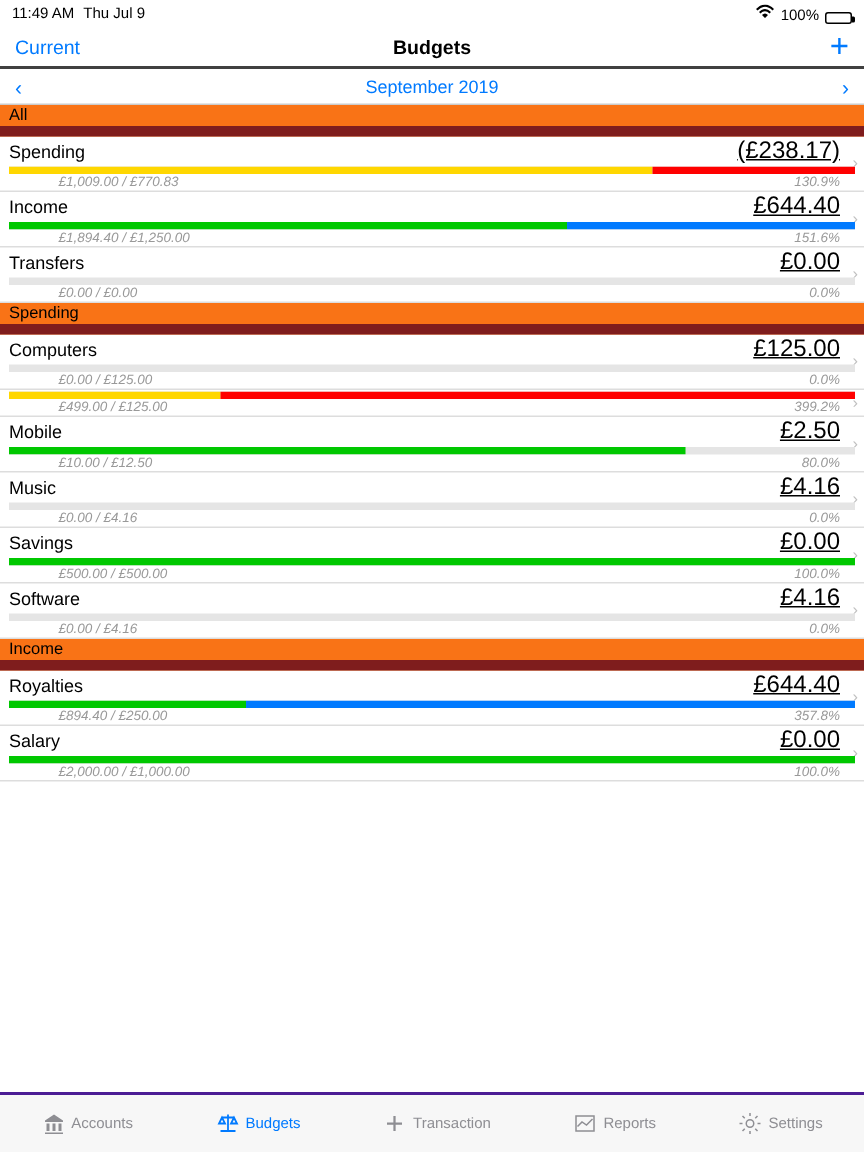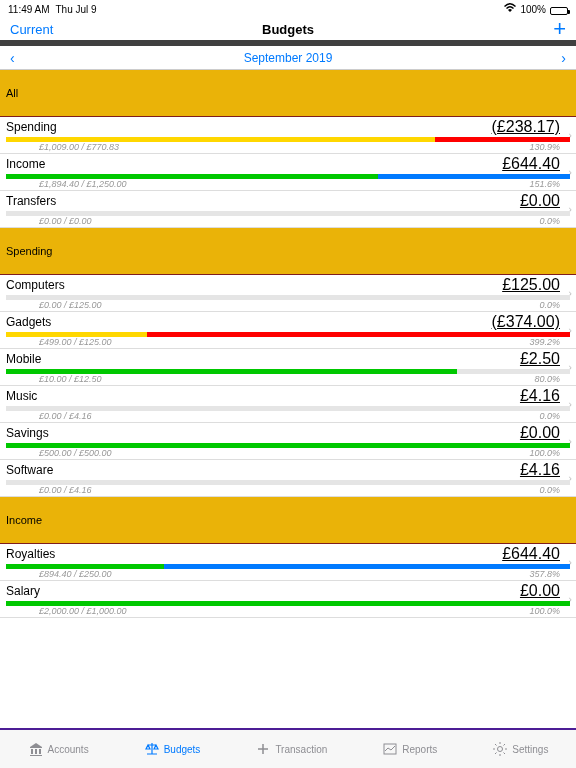--- a/index.html
+++ b/index.html
@@ -1,27 +1,27 @@
 <!DOCTYPE html>
 <html><head>
 <meta charset="utf-8">
 <style>
 * { margin: 0; padding: 0; box-sizing: border-box; }
 html, body { width: 576px; height: 768px; font-family: -apple-system, Helvetica, Arial, sans-serif; background: #fff; overflow: hidden; }
 .status-bar { height: 18px; display: flex; justify-content: space-between; align-items: center; padding: 0 8px; font-size: 10px; font-weight: 500; }
 .status-left { display: flex; gap: 6px; }
 .status-right { display: flex; gap: 4px; align-items: flex-end; }
-.nav-bar { height: 28px; display: flex; justify-content: space-between; align-items: center; padding: 0 10px; border-bottom: 6px solid #404040; }
+.nav-bar { height: 28px; display: flex; justify-content: space-between; align-items: center; padding: 0 10px; border-bottom: 2px solid #404040; }
 .nav-title { font-weight: 600; font-size: 13px; position: absolute; left: 50%; transform: translateX(-50%); }
 .nav-left { color: #007aff; font-size: 13px; }
 .nav-right { color: #007aff; font-size: 22px; font-weight: 300; }
 .month-bar { height: 24px; display: flex; justify-content: space-between; align-items: center; padding: 0 10px; border-bottom: 1px solid #ccc; color: #007aff; font-size: 12px; }
 .month-title { font-size: 12px; }
 .chev { font-size: 14px; }
-.section-header { background: #eab308; color: #000; font-size: 11px; font-weight: 500; padding: 17px 6px; border-bottom: 1px solid #7f1d1d; }
+.section-header { background: #f97316; color: #000; font-size: 11px; font-weight: 500; padding: 1px 6px; border-bottom: 7px solid #7f1d1d; }
 .row { position: relative; border-bottom: 1px solid #ddd; }
 .row-top { display: flex; justify-content: space-between; align-items: center; padding: 1px 16px 0 6px; font-size: 12px; position: relative; }
 .row-label { }
 .row-amount { font-size: 16px; text-decoration: underline; }
 .row-disclosure { position: absolute; right: 4px; top: 50%; transform: translateY(-50%); color: #c0c0c0; font-size: 11px; }
 .bar-track { height: 5px; background: #e5e5e5; margin: 1px 6px 0 6px; position: relative; overflow: hidden; }
 .bar-seg { position: absolute; top: 0; height: 100%; }
 .row-sub { display: flex; justify-content: space-between; padding: 0 16px 1px 6px; font-size: 9px; color: #999; font-style: italic; margin-left: 33px; }
 .tab-bar { position: absolute; bottom: 0; left: 0; right: 0; height: 40px; border-top: 2px solid #4c1d95; background: #f7f7f7; display: flex; justify-content: space-around; align-items: center; }
 .tab { display: flex; align-items: center; gap: 4px; font-size: 10px; color: #8e8e93; }
@@ -114,24 +114,20 @@
         <span class="row-amount">£125.00</span>
       </div>
       <span class="row-disclosure">›</span>
       <div class="bar-track"></div>
       <div class="row-sub">
         <span>£0.00 / £125.00</span>
         <span>0.0%</span>
       </div>
     </div>
     <div class="row">
-      <div class="row-top">
-        <span class="row-label">Gadgets</span>
-        <span class="row-amount">(£374.00)</span>
-      </div>
       <span class="row-disclosure">›</span>
       <div class="bar-track">
         <div class="bar-seg" style="background: rgb(255, 215, 0); left: 0%; width: 25%;"></div>
         <div class="bar-seg" style="background: rgb(255, 0, 0); left: 25%; width: 75%;"></div>
       </div>
       <div class="row-sub">
         <span>£499.00 / £125.00</span>
         <span>399.2%</span>
       </div>
     </div>

